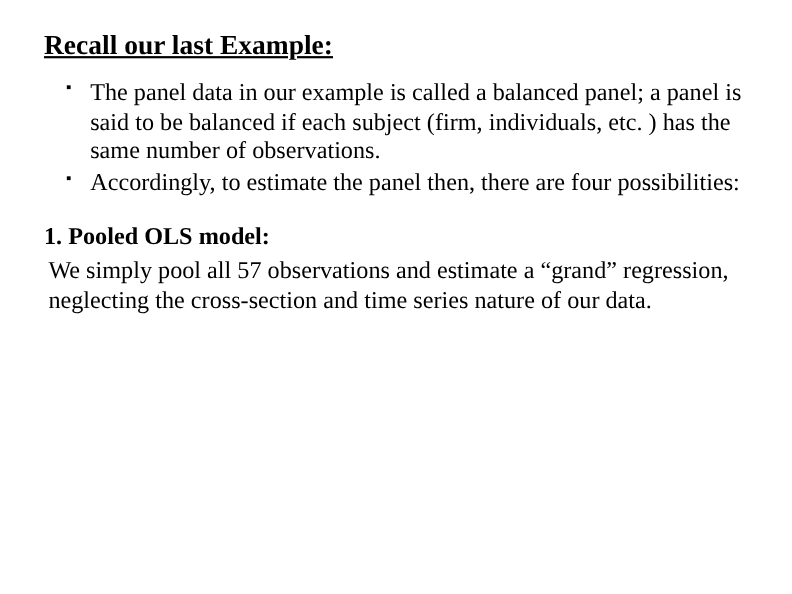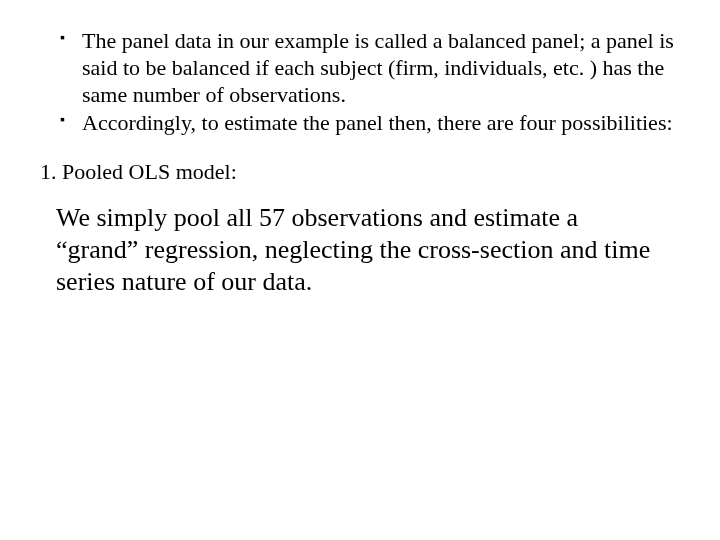--- a/index.html
+++ b/index.html
@@ -39,34 +39,35 @@
   ul.bullets li::before {
     content: "▪";
     position: absolute;
     left: 0;
     top: 1px;
     font-size: 14px;
     color: #000;
   }
   .subhead {
     font-size: 22px;
-    font-weight: normal;
+    font-weight: bold;
     margin: 0;
     line-height: 1.22;
   }
   .body-text {
-    font-size: 26px;
-    margin: 16px;
+    font-size: 22px;
+    margin: 4px;
     line-height: 1.22;
   }
 </style>
 </head>
 <body>
 
 <div class="slide">
+  <h1 class="heading">Recall our last Example:</h1>
 
   <ul class="bullets">
     <li>The panel data in our example is called a balanced panel; a panel is said to be balanced if each subject (firm, individuals, etc. ) has the same number of observations.</li>
     <li>Accordingly, to estimate the panel then, there are four possibilities:</li>
   </ul>
 
   <p class="subhead">1. Pooled OLS model:</p>
   <p class="body-text">We simply pool all 57 observations and estimate a “grand” regression, neglecting the cross-section and time series nature of our data.</p>
 </div>
 

